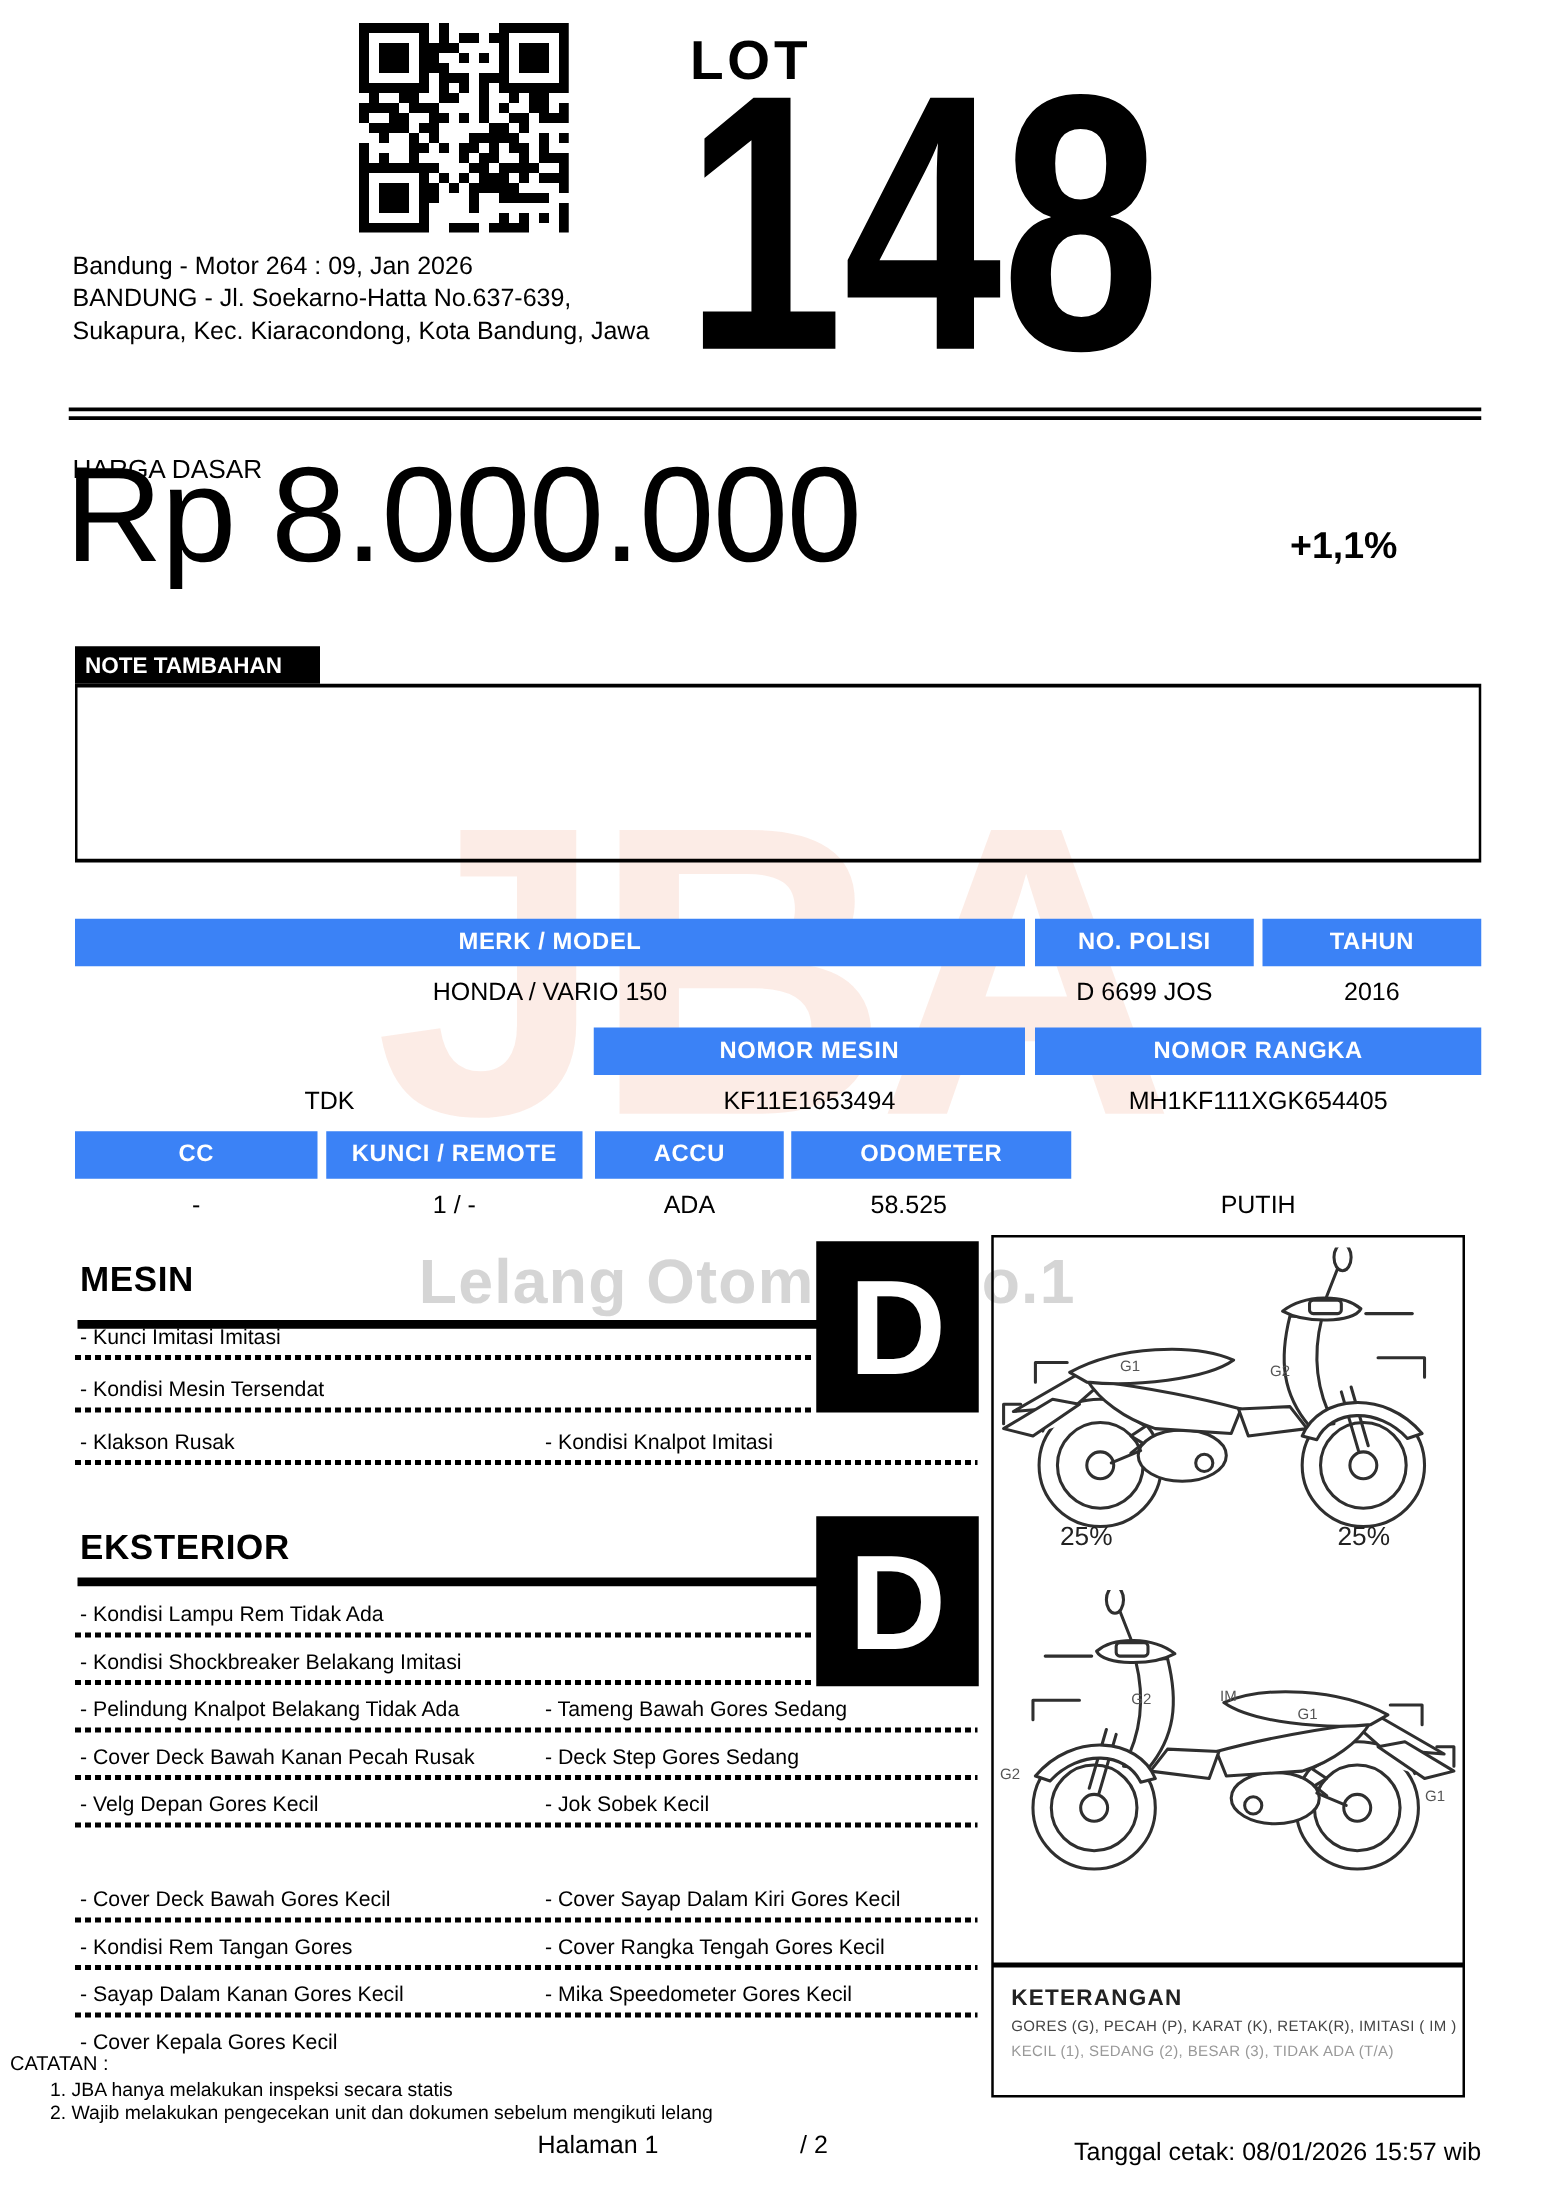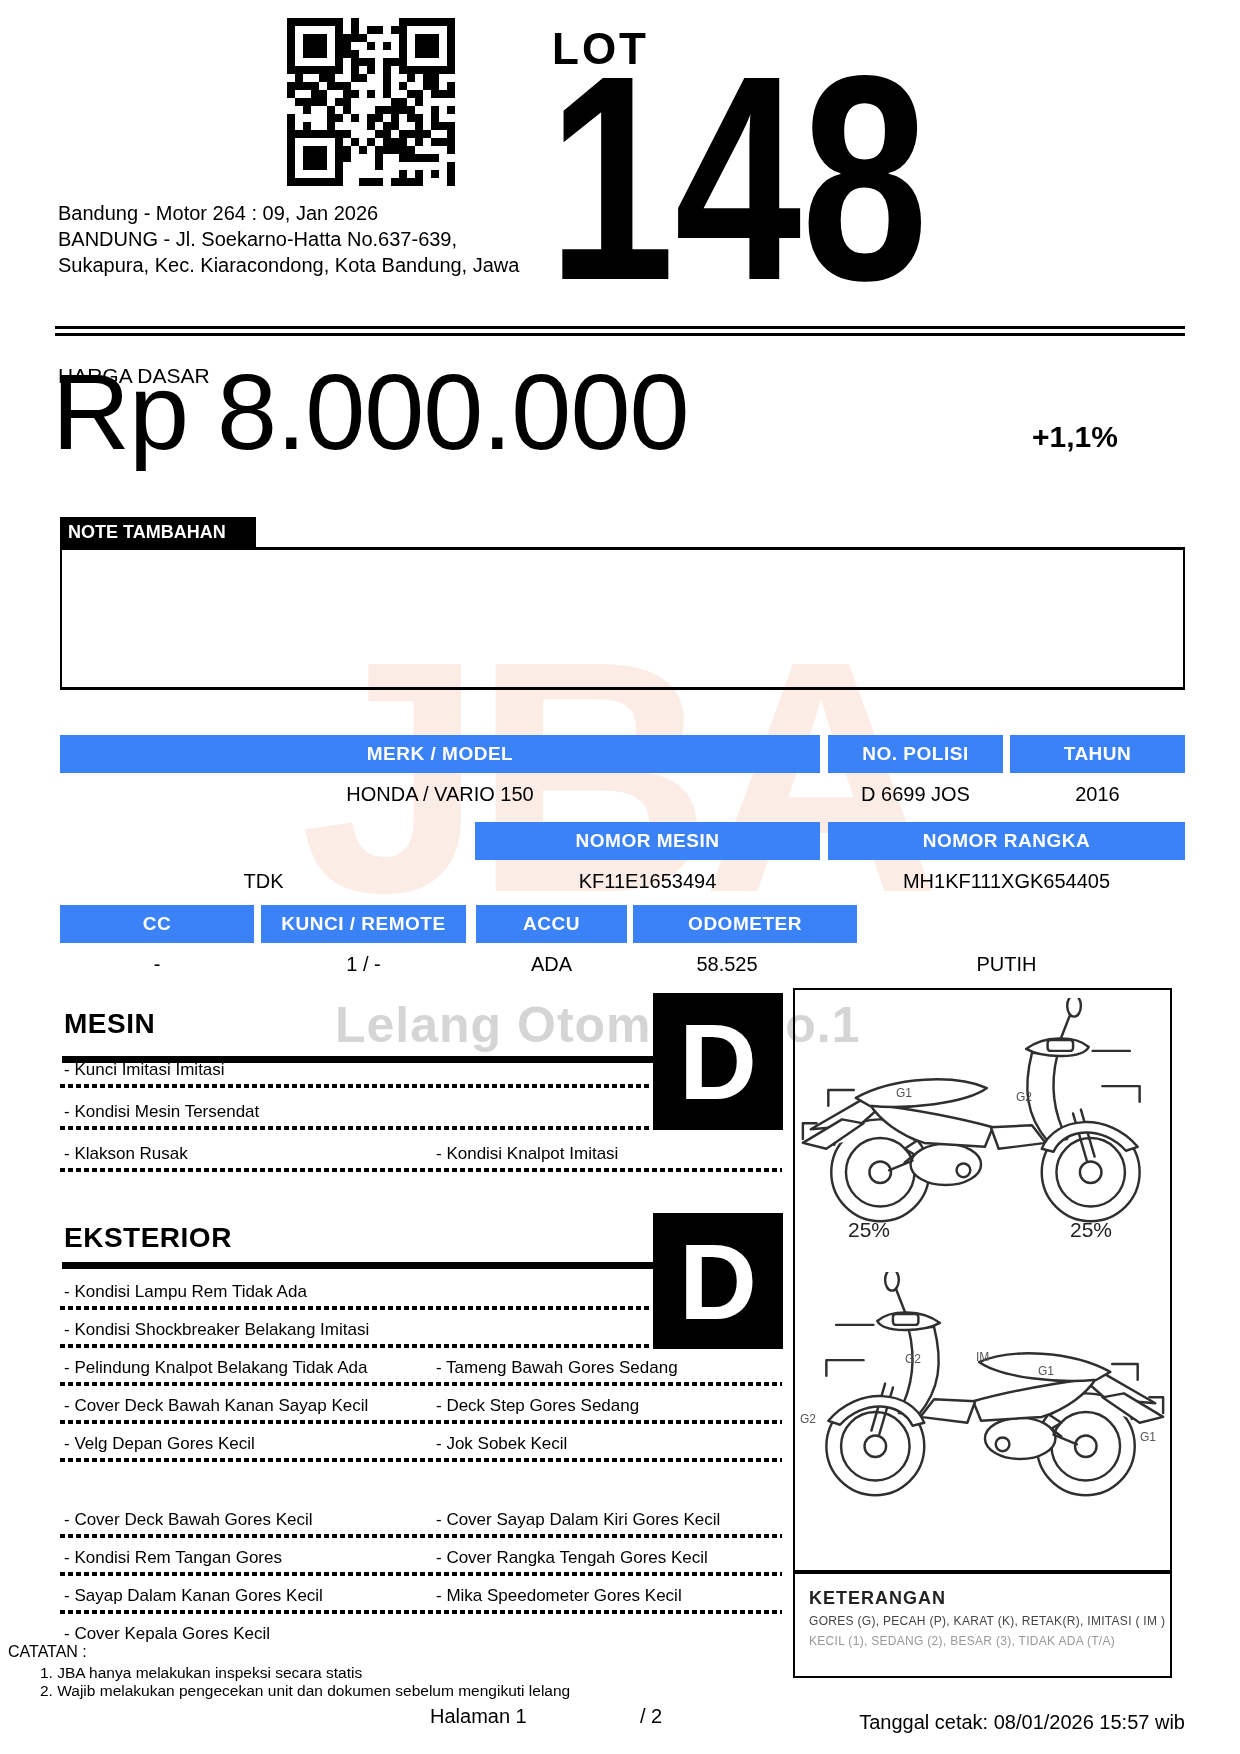--- a/index.html
+++ b/index.html
@@ -386,21 +386,21 @@
   <div class="crow" style="top:1320px;">
     <span>- Kondisi Shockbreaker Belakang Imitasi</span>
     <span class="dot short"></span>
   </div>
   <div class="crow" style="top:1358px;">
     <span>- Pelindung Knalpot Belakang Tidak Ada</span>
     <span class="right">- Tameng Bawah Gores Sedang</span>
     <span class="dot long"></span>
   </div>
   <div class="crow" style="top:1396px;">
-    <span>- Cover Deck Bawah Kanan Sayap Kecil</span>
+    <span>- Cover Deck Bawah Kanan Pecah Rusak</span>
     <span class="right">- Deck Step Gores Sedang</span>
     <span class="dot long"></span>
   </div>
   <div class="crow" style="top:1434px;">
     <span>- Velg Depan Gores Kecil</span>
     <span class="right">- Jok Sobek Kecil</span>
     <span class="dot long"></span>
   </div>
   <div class="crow" style="top:1510px;">
     <span>- Cover Deck Bawah Gores Kecil</span>

